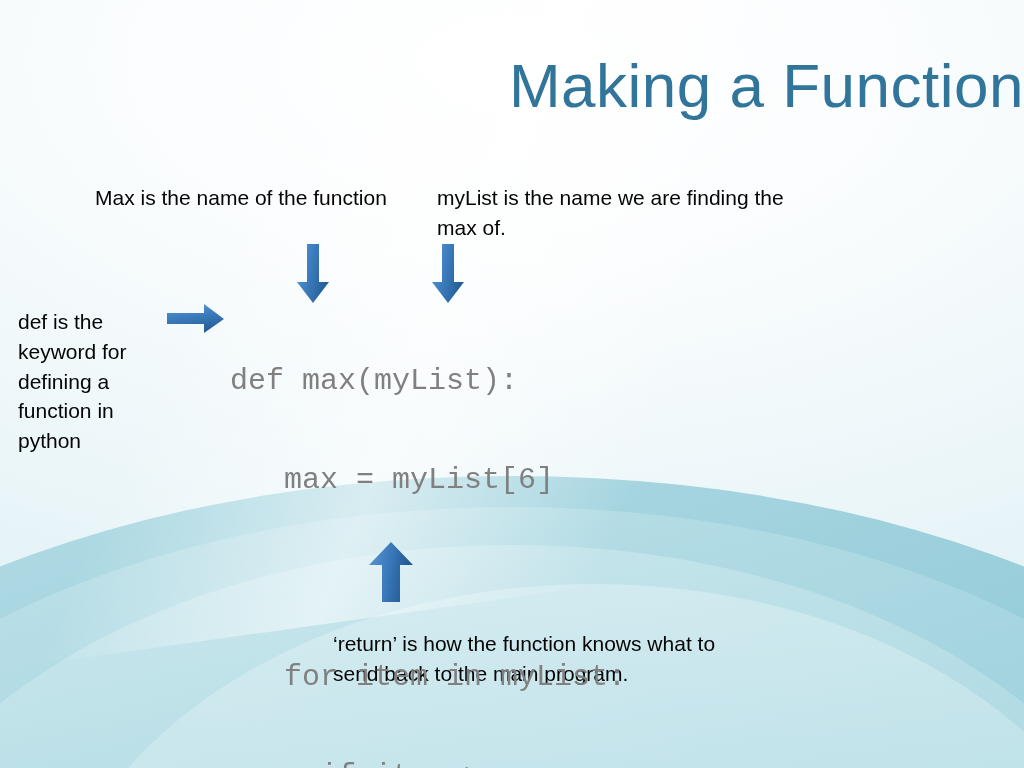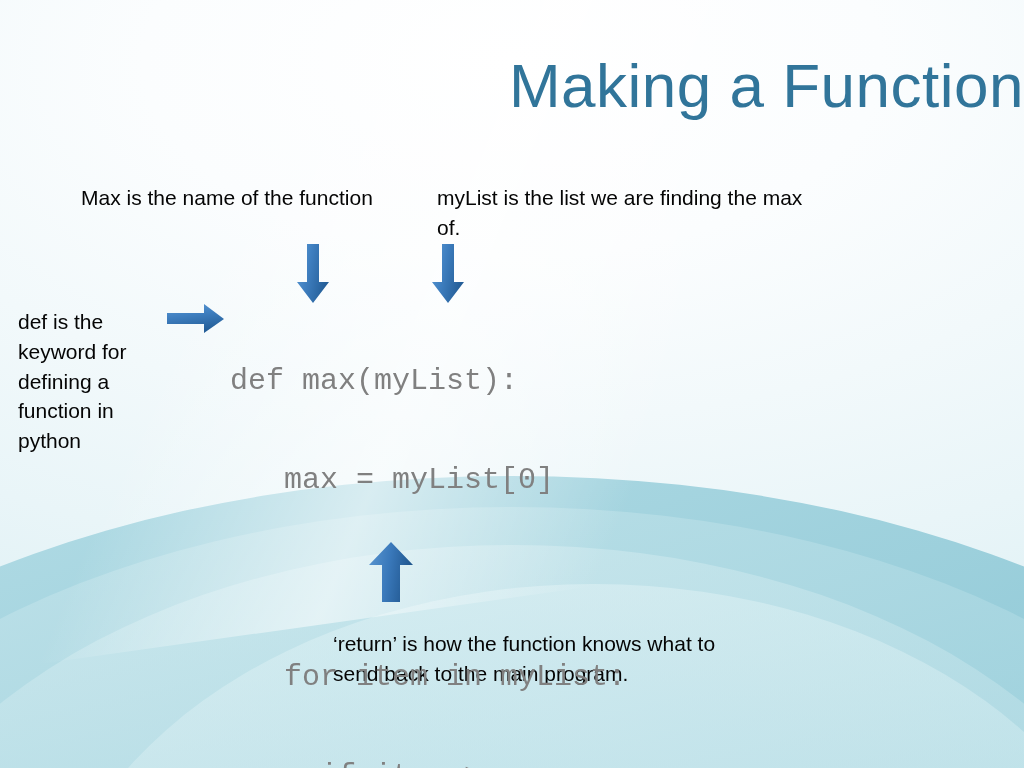--- a/index.html
+++ b/index.html
@@ -84,21 +84,21 @@
     white-space: nowrap;
   }
 
   
   .callout {
     position: absolute;
     color: #050505;
     font-size: 21px;
     line-height: 1.42;
   }
-  #callout-max  { left: 81px;  top: 183px; width: 300px; }
+  #callout-max  { left: 95px;  top: 183px; width: 300px; }
   #callout-mylist { left: 437px; top: 183px; width: 370px; }
   #callout-def  { left: 18px;  top: 307px; width: 150px; }
   #callout-return { left: 333px; top: 629px; width: 400px; }
 
   
   #code {
     position: absolute;
     left: 230px;
     top: 299px;
     font-family: "Liberation Mono", "DejaVu Sans Mono", monospace;
@@ -128,29 +128,29 @@
   <div class="bg-arc bg-arc-1"></div>
   <div class="bg-arc bg-arc-2"></div>
   <div class="bg-arc bg-arc-3"></div>
   <div class="bg-arc bg-arc-4"></div>
   <div class="bg-sheen"></div>
 
   <div id="title">Making a Function</div>
 
   <div class="callout" id="callout-max">Max is the name of the function</div>
 
-  <div class="callout" id="callout-mylist">myList is the list we are finding the max of.</div>
+  <div class="callout" id="callout-mylist">myList is the name we are finding the max of.</div>
 
   <div class="callout" id="callout-def">def is the keyword for defining a function in python</div>
 
   <div class="callout" id="callout-return">‘return’ is how the function knows what to send back to the main program.</div>
 
   <div id="code">
     <span class="code-line">def max(myList):</span>
-    <span class="code-line">   max = myList[0]</span>
+    <span class="code-line">   max = myList[6]</span>
     <span class="code-line blank"></span>
     <span class="code-line">   for item in myList:</span>
     <span class="code-line">     if item &gt; max:</span>
     
     
   </div>
 
   <div class="arrow" id="arrow-down-max">
     <svg width="34" height="60" viewBox="0 0 34 60">
       <defs>

